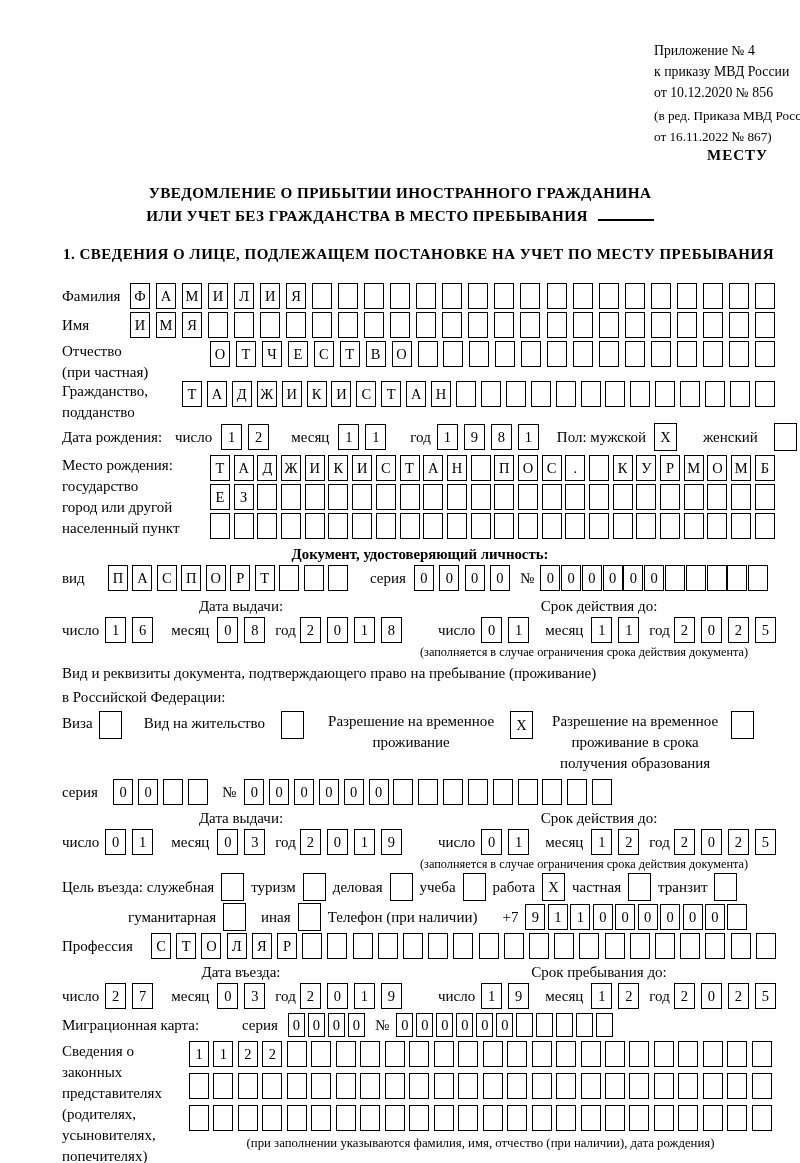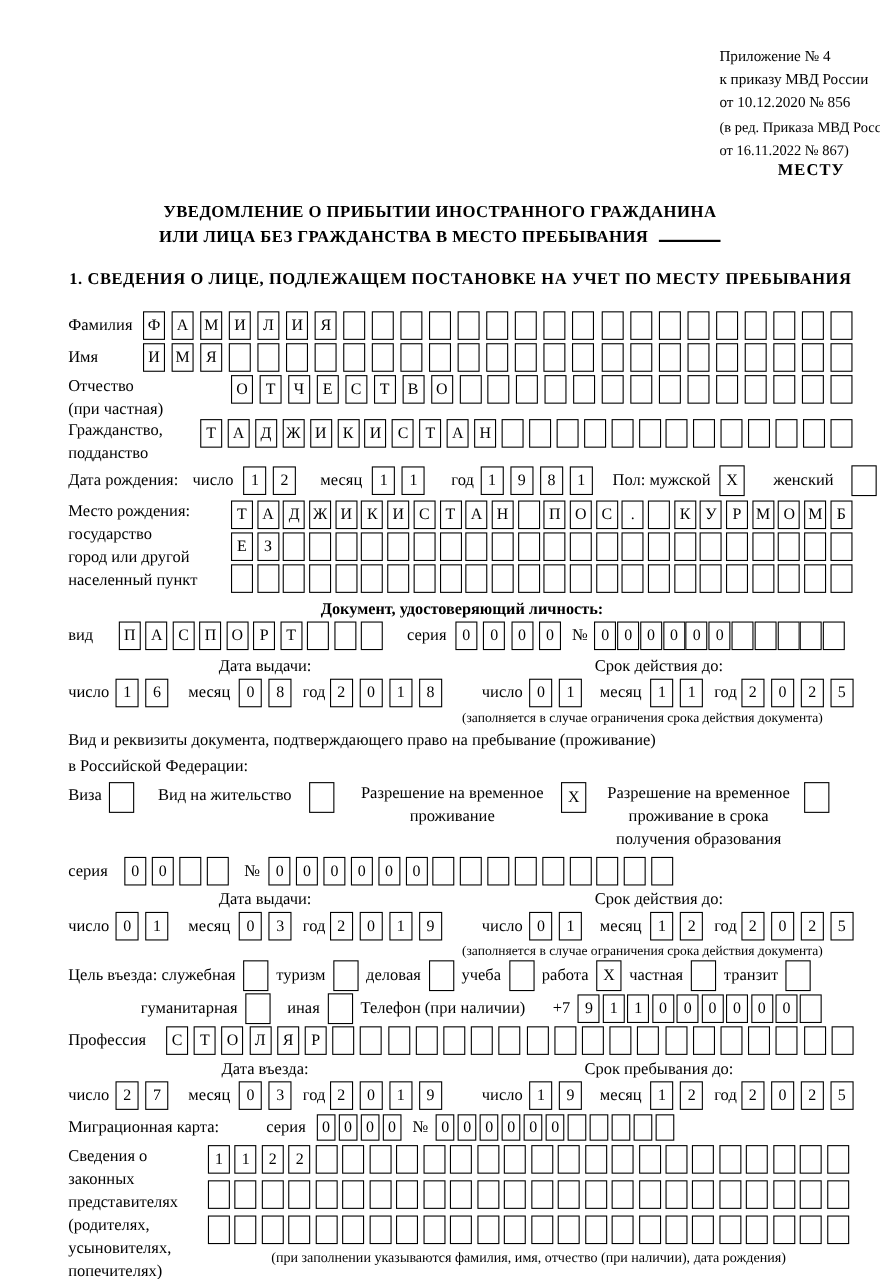--- a/index.html
+++ b/index.html
@@ -51,21 +51,21 @@
     <div class="annex-edit">
       <div>(в ред. Приказа МВД России</div>
       <div>от 16.11.2022 № 867)</div>
     </div>
   </div>
 
   <div class="forma">МЕСТУ</div>
 
   <div class="title">
     <div>УВЕДОМЛЕНИЕ О ПРИБЫТИИ ИНОСТРАННОГО ГРАЖДАНИНА</div>
-    <div><span>ИЛИ ЛИЦА БЕЗ ГРАЖДАНСТВА В МЕСТО ПРЕБЫВАНИЯ</span><span class="blank-line"></span></div>
+    <div><span>ИЛИ УЧЕТ БЕЗ ГРАЖДАНСТВА В МЕСТО ПРЕБЫВАНИЯ</span><span class="blank-line"></span></div>
   </div>
 
   <div class="section-title">1. СВЕДЕНИЯ О ЛИЦЕ, ПОДЛЕЖАЩЕМ ПОСТАНОВКЕ НА УЧЕТ ПО МЕСТУ ПРЕБЫВАНИЯ</div>
 
   <div class="form">
 
     <div class="row mb3">
       <span class="lab" style="width:68px">Фамилия</span>
       <span class="boxes" style="width:645px">
           <span class="cell">Ф</span>

